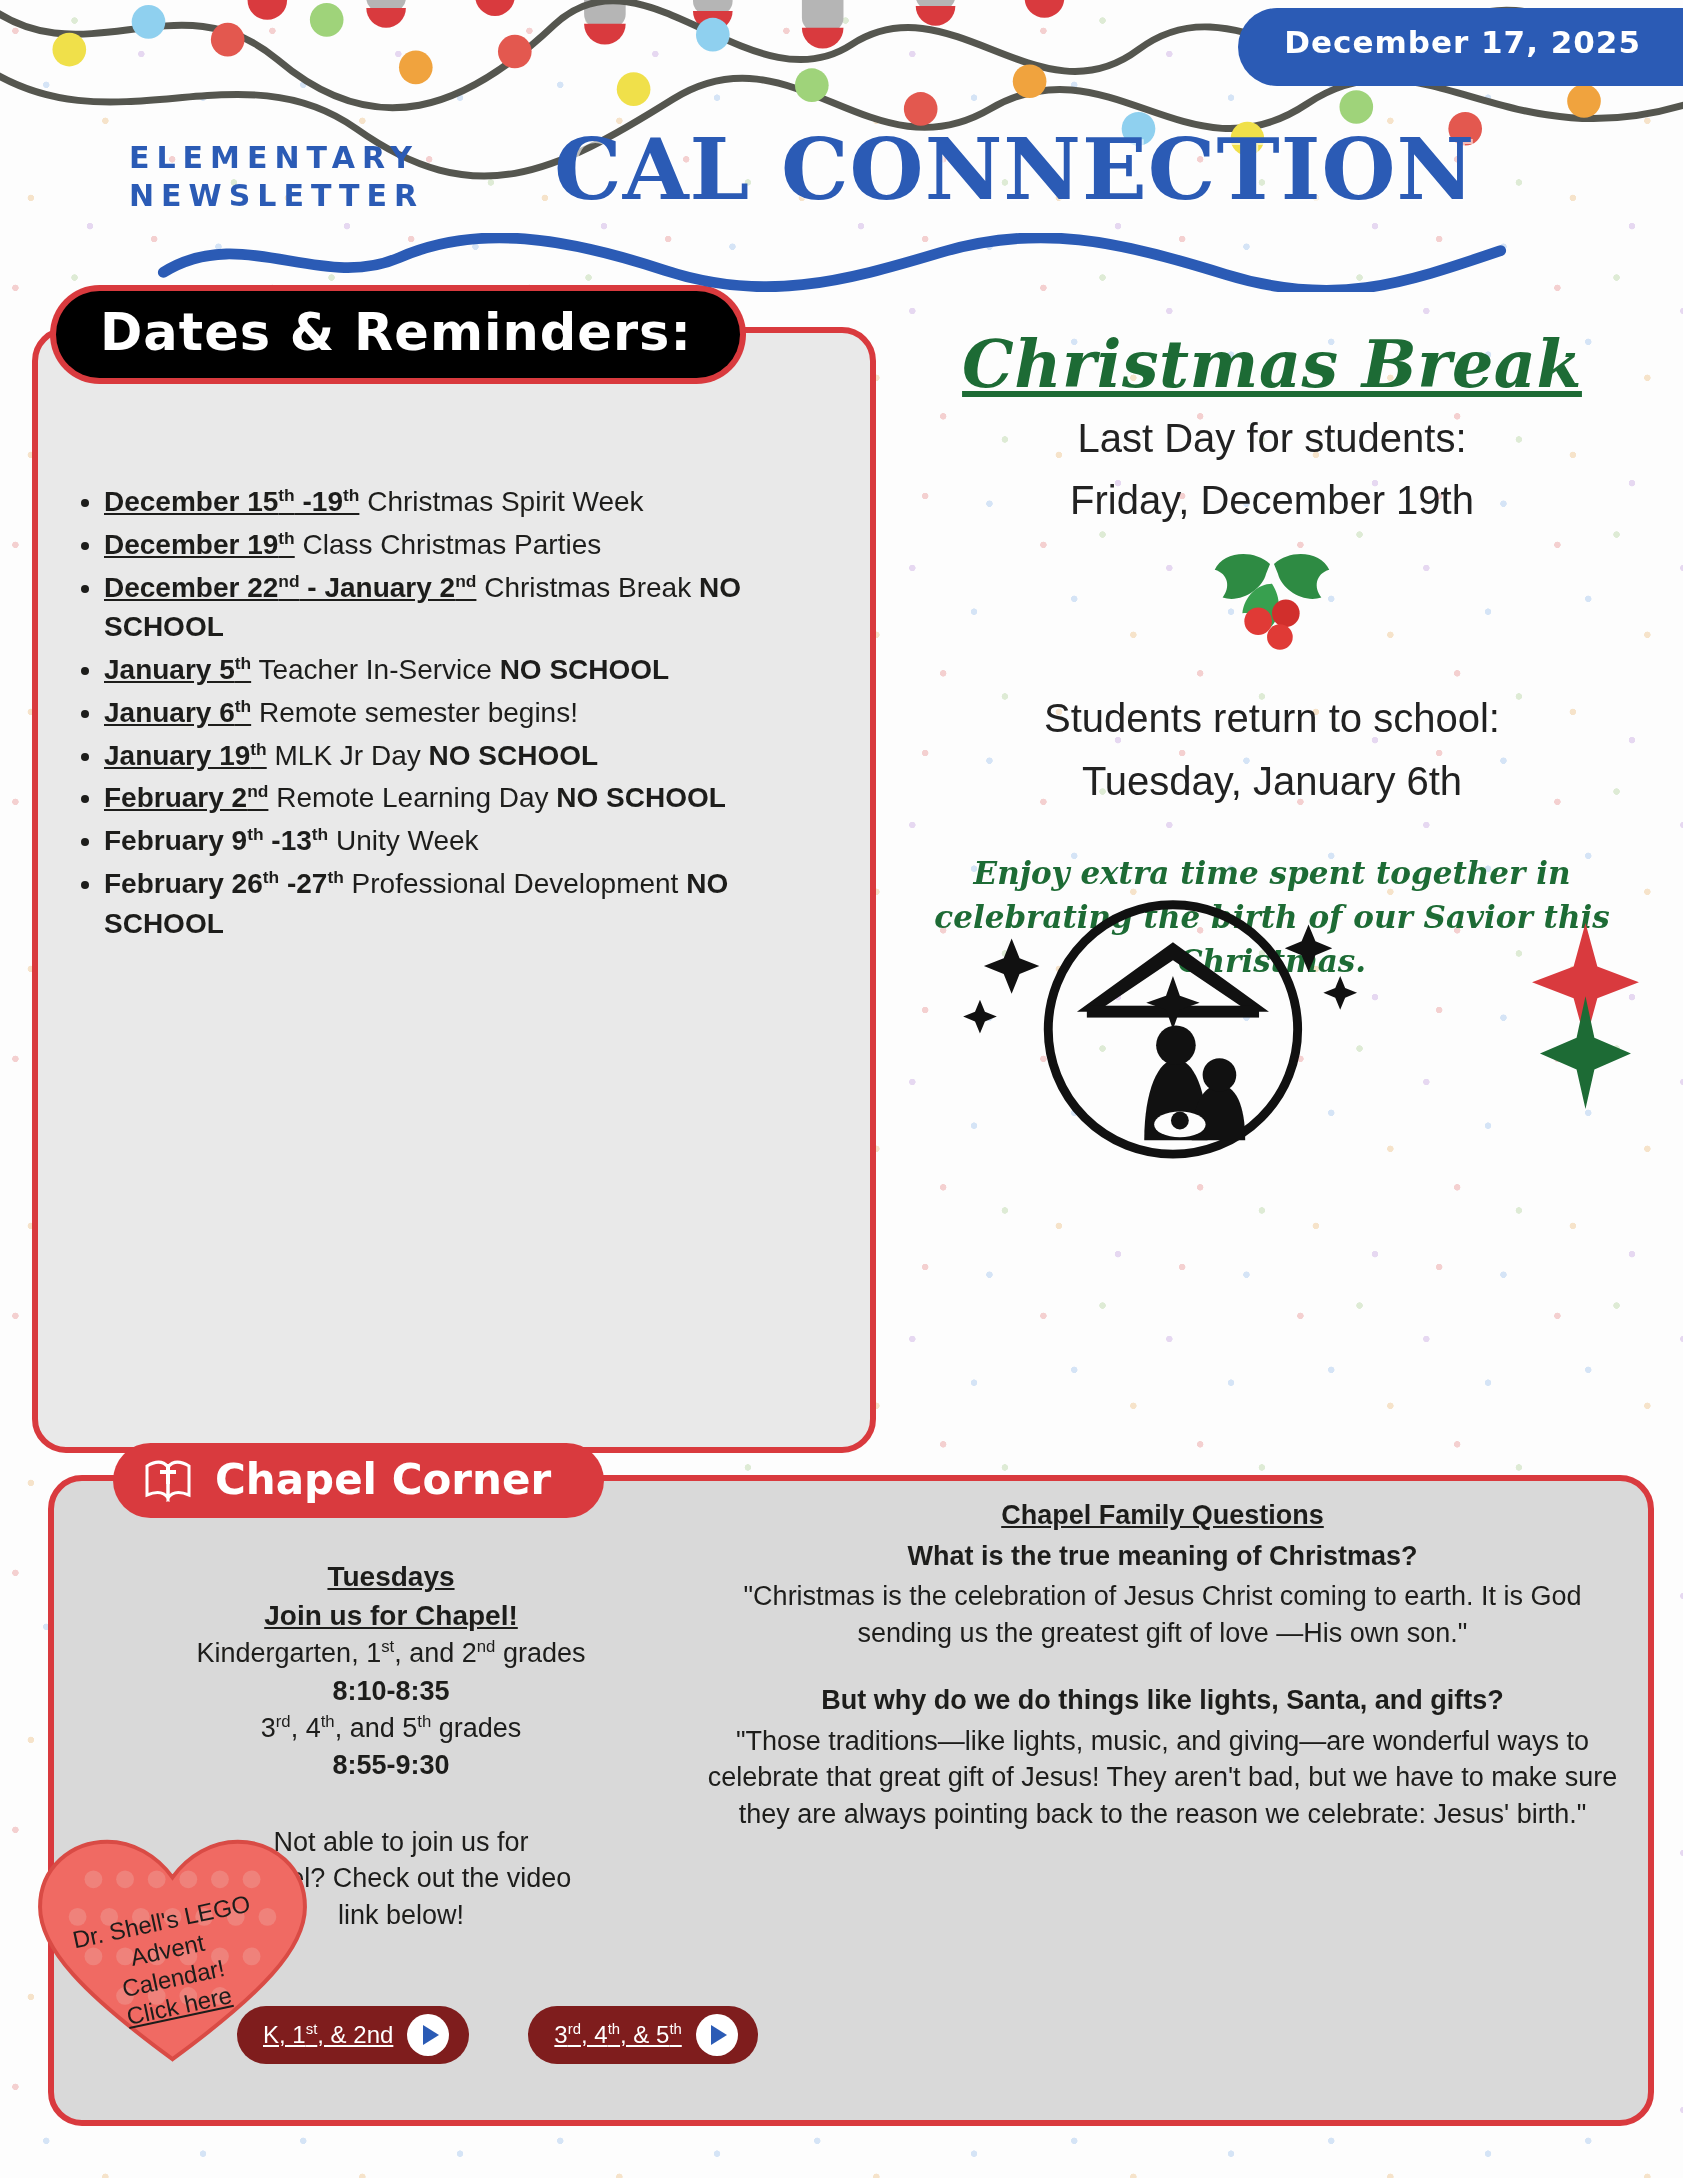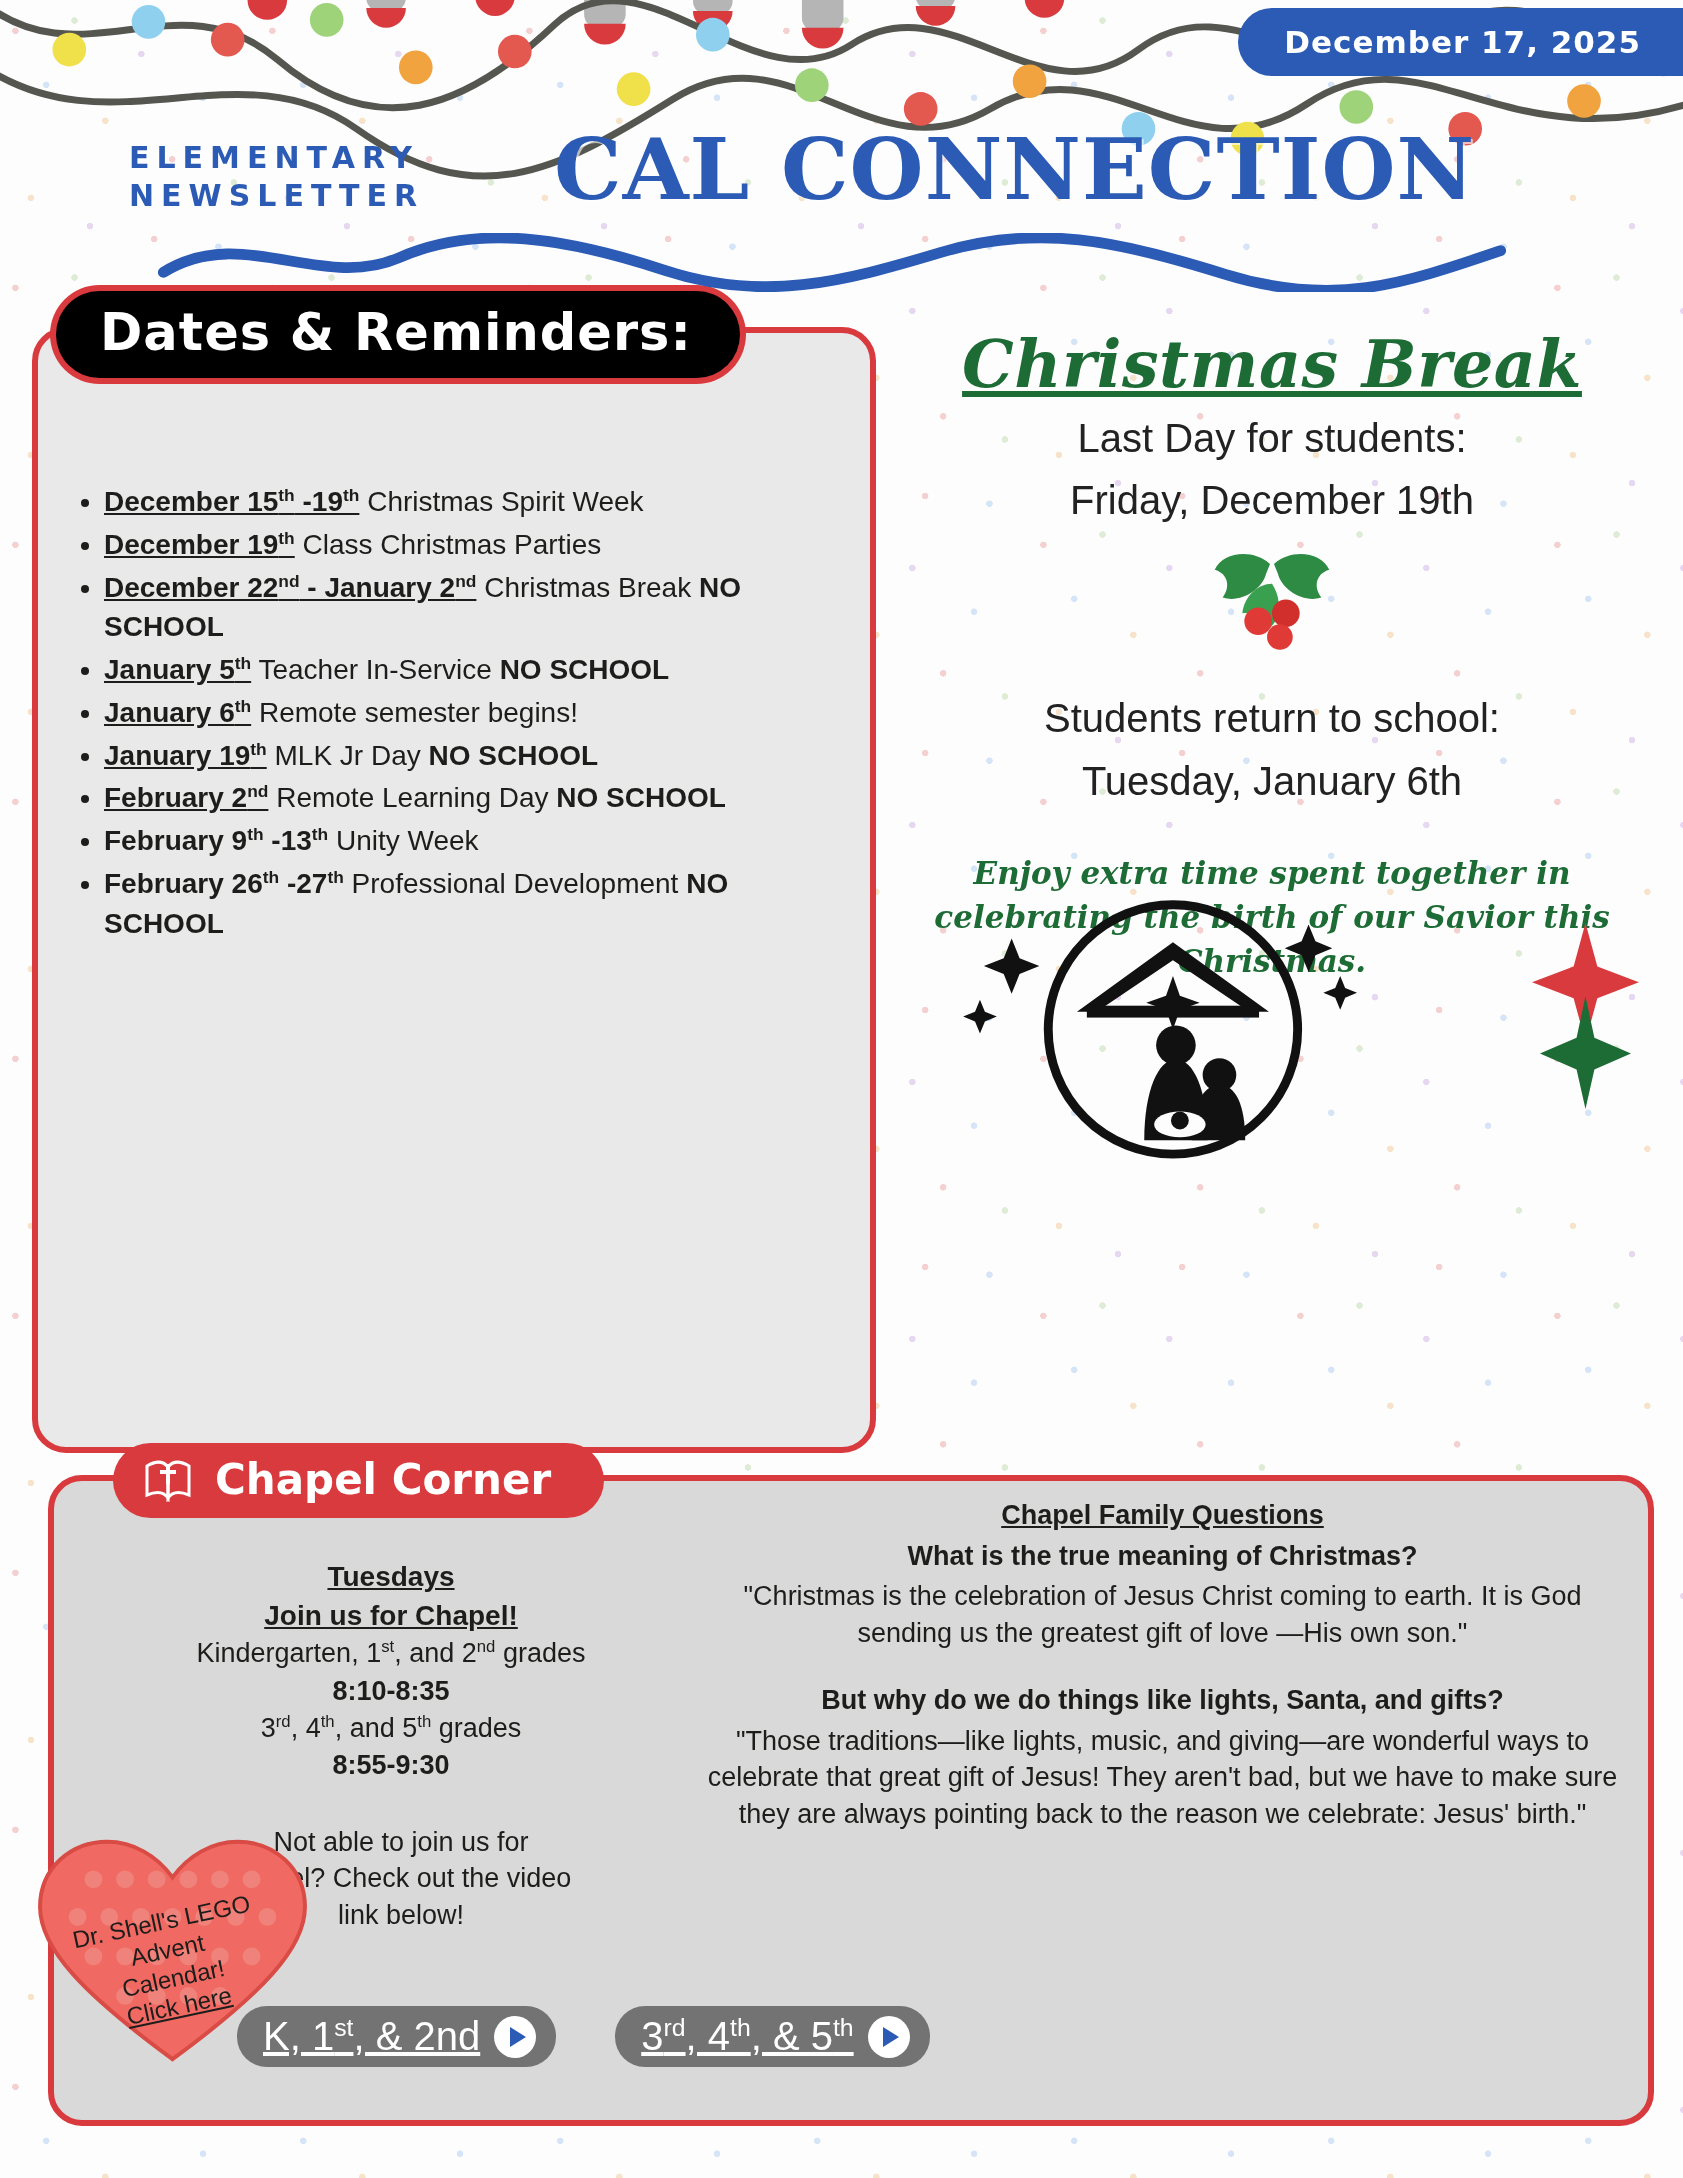--- a/index.html
+++ b/index.html
@@ -50,21 +50,21 @@
   }
   .date-badge {
     position: absolute;
     top: 8px;
     right: 0;
     background: #2b5bb5;
     color: #fff;
     font-weight: bold;
     font-size: 31px;
     letter-spacing: 1px;
-    padding: 16px 42px 16px 46px;
+    padding: 16px 42px 26px 46px;
     border-radius: 40px 0 0 40px;
     font-family: "DejaVu Sans", sans-serif;
     z-index: 6;
   }
   .brand-left {
     position: absolute;
     left: 129px;
     top: 139px;
     color: #2b5bb5;
     font-family: "DejaVu Sans", sans-serif;
@@ -276,28 +276,28 @@
   .gap { height: 26px; }
 
   .video-buttons {
     position: absolute;
     left: 183px;
     top: 525px;
     display: flex;
     gap: 59px;
   }
   .vbtn {
-    background: #737373;
+    background: #7f1d1d;
     color: #fff;
     border-radius: 30px;
     padding: 8px 20px 8px 26px;
     display: flex;
     align-items: center;
     gap: 14px;
-    font-size: 40px;
+    font-size: 24px;
   }
   .vbtn .lbl { text-decoration: underline; }
   .play {
     width: 42px; height: 42px;
     border-radius: 50%;
     background: #fff;
     display: flex; align-items: center; justify-content: center;
   }
   .play:after {
     content: "";

